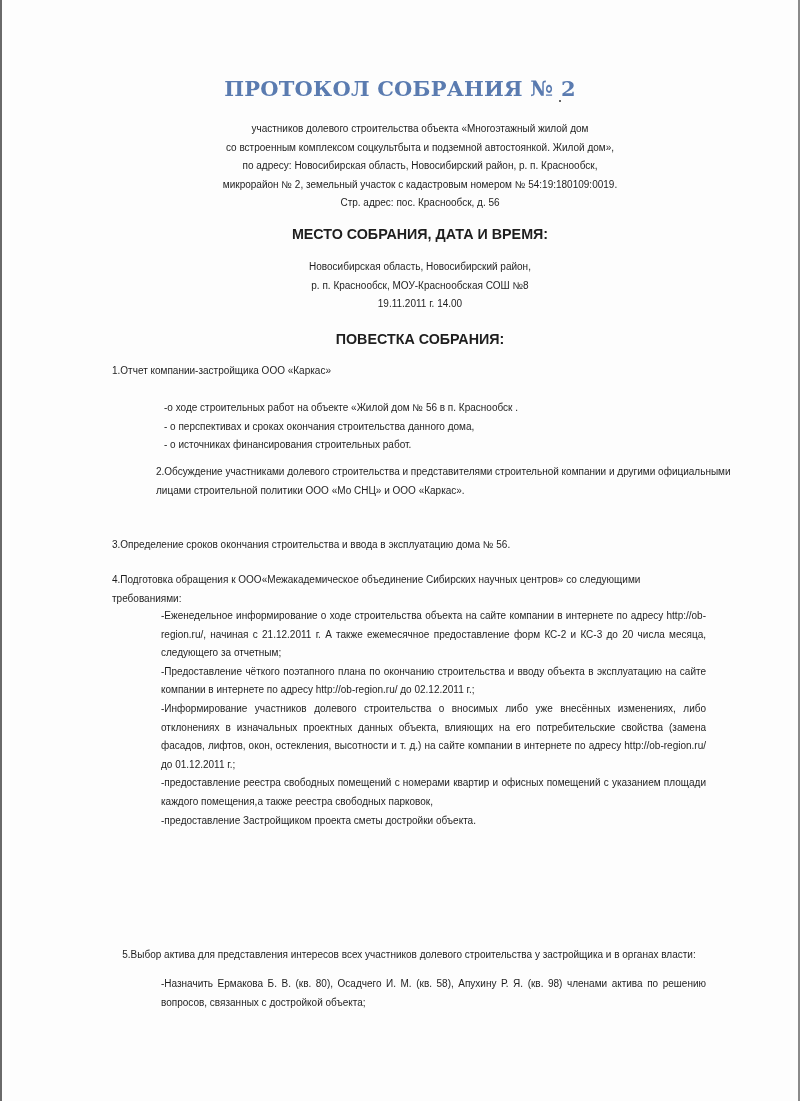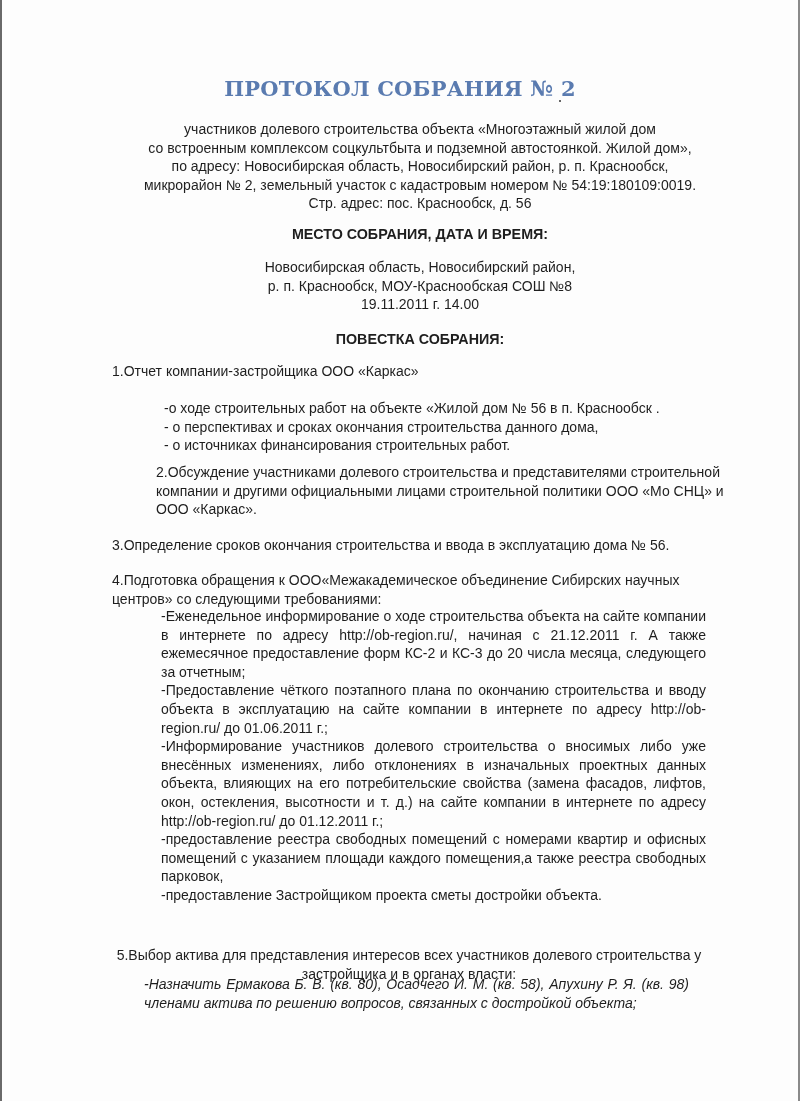--- a/index.html
+++ b/index.html
@@ -13,36 +13,36 @@
     .page-edge-left { position: absolute; left: 0; top: 0; bottom: 0; width: 2px; background: #6a6a6a; }
     .page-edge-right { position: absolute; right: 0; top: 0; bottom: 0; width: 2px; background: #8a8a8a; }
     .title {
       position: absolute; left: 0; right: 0; top: 76px;
       text-align: center;
       font-family: "DejaVu Serif", "Liberation Serif", serif;
       font-weight: bold; font-size: 21px; letter-spacing: 0.2px;
       color: #5a7bb0;
     }
     .dot { position: absolute; left: 559px; top: 100px; width: 2px; height: 2px; background: #333; border-radius: 1px; }
-    .text { font-size: 14px; line-height: 18.6px; }
+    .text { font-size: 10px; line-height: 18.6px; }
     .center-block { position: absolute; left: 100px; right: 60px; text-align: center; }
     .subtitle { top: 120px; }
     .heading { font-weight: bold; font-size: 14.3px; }
     .heading-place { top: 225px; }
     .place { top: 258px; }
     .heading-agenda { top: 330px; }
     .body-block { position: absolute; left: 112px; width: 594px; }
     .item1 { top: 362px; }
     .item1-sub { position: absolute; left: 164px; top: 399px; width: 560px; }
     .item2 { top: 463px; margin-left: 44px; }
     .item3 { top: 536px; }
     .item4 { top: 571px; }
     .item4-sub { position: absolute; left: 161px; top: 607px; width: 545px; text-align: justify; }
     .item5 { top: 946px; text-align: center; }
-    .item5-sub { position: absolute; left: 144px; top: 975px; width: 545px; text-align: justify; font-style: italic; }
+    .item5-sub { position: absolute; left: 161px; top: 975px; width: 545px; text-align: justify; }
     p { margin: 0; }
   </style>
 </head>
 <body>
 
 <div class="page-edge-left"></div>
 <div class="page-edge-right"></div>
 
 <div class="title">ПРОТОКОЛ СОБРАНИЯ № 2</div>
 <div class="dot"></div>
@@ -72,21 +72,21 @@
   <p>- о источниках финансирования строительных работ.</p>
 </div>
 
 <div class="body-block item2 text">2.Обсуждение участниками долевого строительства и представителями строительной компании и другими официальными лицами строительной политики ООО «Мо СНЦ» и ООО «Каркас».</div>
 
 <div class="body-block item3 text">3.Определение сроков окончания строительства и ввода в эксплуатацию дома № 56.</div>
 
 <div class="body-block item4 text">4.Подготовка обращения к ООО«Межакадемическое объединение Сибирских научных центров» со следующими требованиями:</div>
 <div class="item4-sub text">
   <p>-Еженедельное информирование о ходе строительства объекта на сайте компании в интернете по адресу http://ob-region.ru/, начиная с 21.12.2011 г. А также ежемесячное предоставление форм КС-2 и КС-3 до 20 числа месяца, следующего за отчетным;</p>
-  <p>-Предоставление чёткого поэтапного плана по окончанию строительства и вводу объекта в эксплуатацию на сайте компании в интернете по адресу http://ob-region.ru/ до 01.06.2011 г.;</p>
+  <p>-Предоставление чёткого поэтапного плана по окончанию строительства и вводу объекта в эксплуатацию на сайте компании в интернете по адресу http://ob-region.ru/ до 02.12.2011 г.;</p>
   <p>-Информирование участников долевого строительства о вносимых либо уже внесённых изменениях, либо отклонениях в изначальных проектных данных объекта, влияющих на его потребительские свойства (замена фасадов, лифтов, окон, остекления, высотности и т. д.) на сайте компании в интернете по адресу http://ob-region.ru/ до 01.12.2011 г.;</p>
   <p>-предоставление реестра свободных помещений с номерами квартир и офисных помещений с указанием площади каждого помещения,а также реестра свободных парковок,</p>
   <p>-предоставление Застройщиком проекта сметы достройки объекта.</p>
 </div>
 
 <div class="body-block item5 text">5.Выбор актива для представления интересов всех участников долевого строительства у застройщика и в органах власти:</div>
 <div class="item5-sub text">
   <p>-Назначить Ермакова Б. В. (кв. 80), Осадчего И. М. (кв. 58),  Апухину Р. Я. (кв. 98) членами актива по решению вопросов, связанных с достройкой объекта;</p>
 </div>
 

